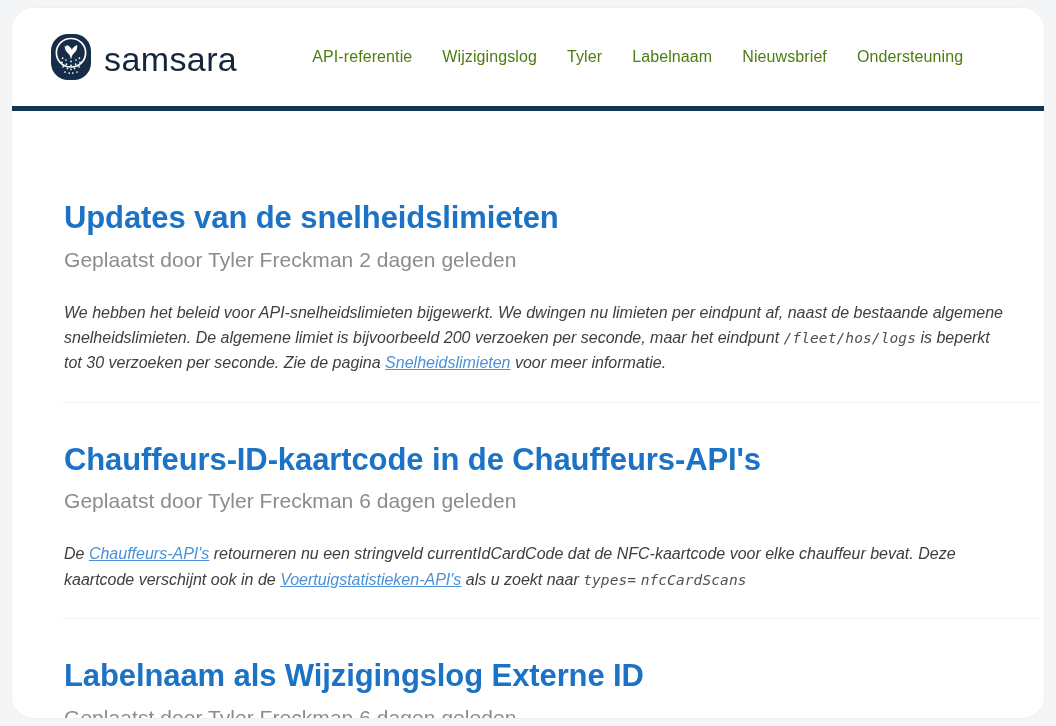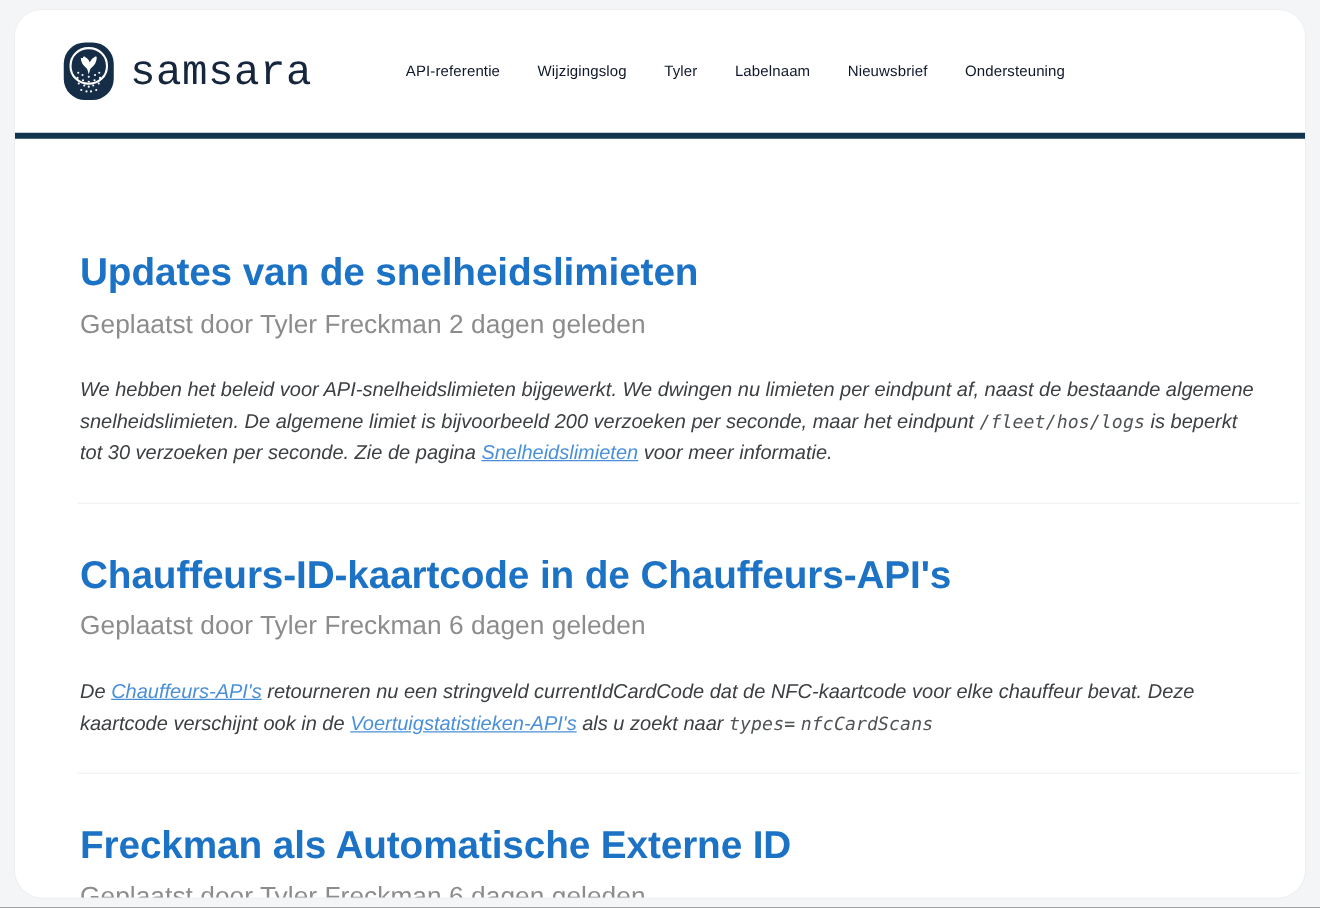--- a/index.html
+++ b/index.html
@@ -48,38 +48,38 @@
     gap: 12px;
     text-decoration: none;
   }
   .brand-mark {
     width: 42px;
     height: 48px;
     flex: 0 0 auto;
     display: block;
   }
   .brand-word {
-    font-family: Liberation Mono, monospace;
+    font-family: Liberation Sans, sans-serif;
     font-size: 34px;
     letter-spacing: 0.4px;
     color: #16263c;
     font-weight: 400;
     line-height: 1;
     position: relative;
     top: 2px;
   }
   .main-nav {
     display: flex;
     align-items: center;
     gap: 0px;
     margin-left: 60px;
   }
   .nav-link {
-    font-size: 12px;
-    color: #0f172a;
+    font-size: 16px;
+    color: #4d7c0f;
     text-decoration: none;
     padding: 6px 15px;
     white-space: nowrap;
     letter-spacing: 0.1px;
   }
   .header-rule {
     height: 5px;
     background: #12344f;
     width: 100%;
   }
@@ -199,19 +199,19 @@
 
       <article class="post">
         <h2 class="post-title">Chauffeurs-ID-kaartcode in de Chauffeurs-API's</h2>
         <div class="post-meta">Geplaatst door Tyler Freckman 6 dagen geleden</div>
         <p class="post-body"><span>De </span><a class="inline-link" href="#">Chauffeurs-API's</a><span> retourneren nu een stringveld currentIdCardCode dat de NFC-kaartcode voor elke chauffeur bevat. Deze kaartcode verschijnt ook in de </span><a class="inline-link" href="#">Voertuigstatistieken-API's</a><span> als u zoekt naar </span><code class="code">types=</code><span> </span><code class="code">nfcCardScans</code></p>
         <div class="post-spacer"></div>
         <div class="post-divider"></div>
       </article>
 
       <article class="post">
-        <h2 class="post-title">Freckman als Automatische Externe ID</h2>
+        <h2 class="post-title">Labelnaam als Wijzigingslog Externe ID</h2>
         <div class="post-meta">Geplaatst door Tyler Freckman 6 dagen geleden</div>
       </article>
 
     </div>
   </div>
 </div>
 
 </body></html>

